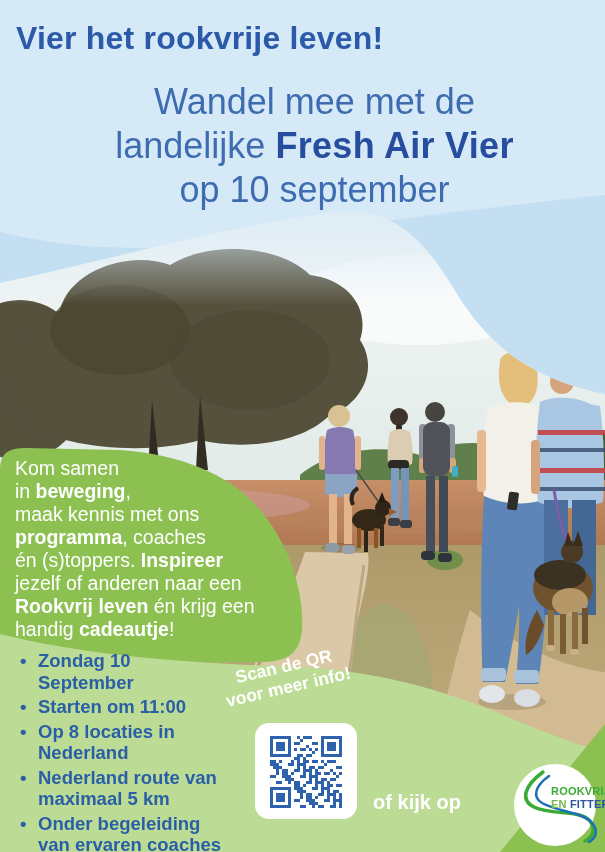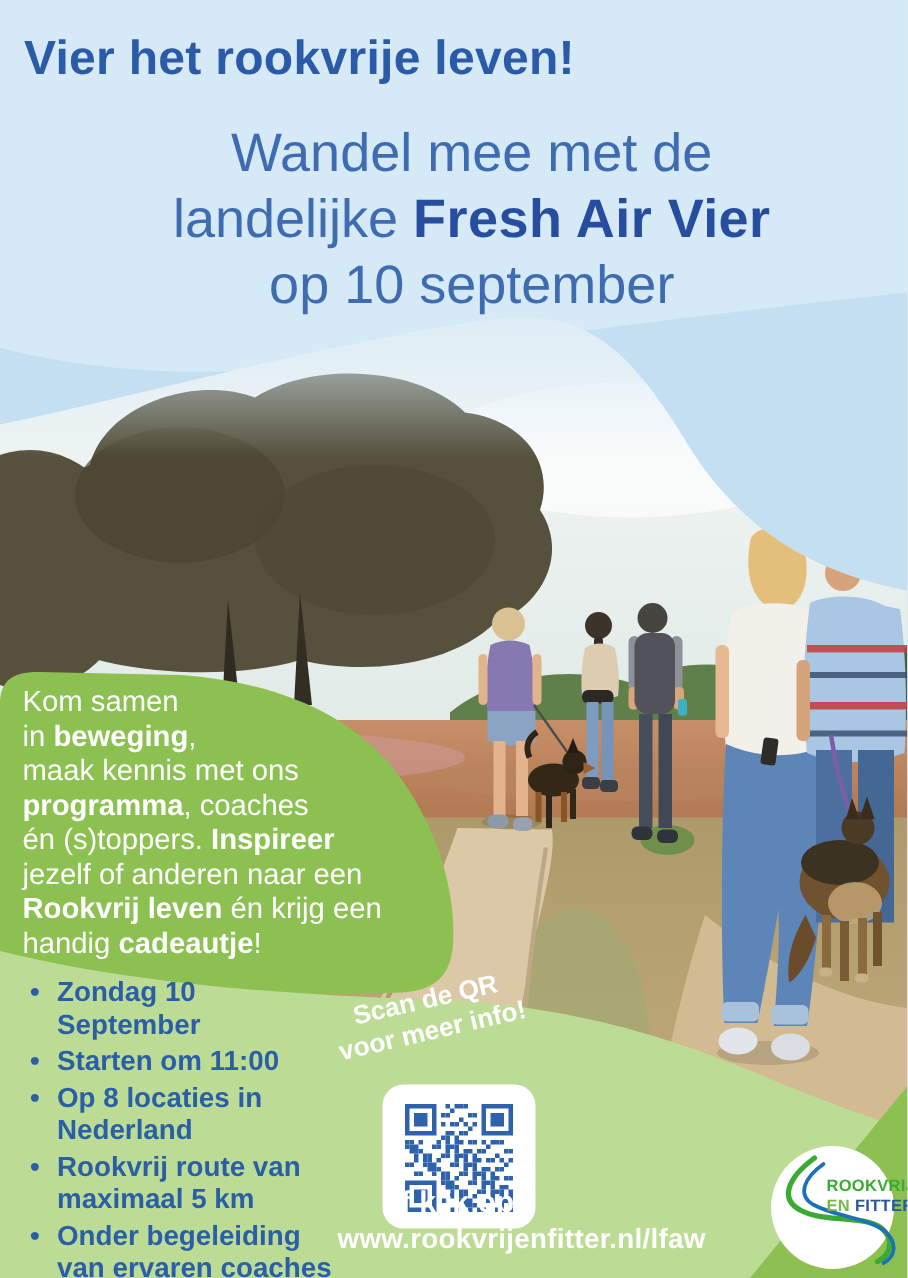--- a/index.html
+++ b/index.html
@@ -13,21 +13,21 @@
   .title{left:42px;top:80px;width:545px;text-align:center;color:#3f6cb1;font-size:36px;line-height:44px;font-weight:400;}
   .title .seg-b{font-weight:800;color:#274e9e;letter-spacing:.3px;}
   .intro{left:15px;top:457px;width:300px;color:#ffffff;font-size:19.5px;line-height:23px;font-weight:400;}
   .intro .seg-b{font-weight:800;}
   .bullets{left:12px;top:650px;width:240px;margin:0;padding:0;list-style:none;
     color:#2a5fa7;font-size:18.5px;font-weight:700;line-height:21.5px;}
   .bullets li{position:relative;padding-left:26px;margin-bottom:3px;}
   .bullets li::before{content:"\2022";position:absolute;left:8px;top:0;}
   .qr-cta{left:198px;top:656px;width:176px;transform:rotate(-13deg);color:#fff;
     font-weight:700;font-size:17.5px;line-height:21px;text-align:center;}
-  .more-info{left:225px;top:791px;width:300px;color:#fff;font-weight:700;}
+  .more-info{left:237px;top:791px;width:300px;text-align:center;color:#fff;font-weight:700;}
   .more-info .mi-prefix{font-size:20px;transform:translateX(30px);}
   .more-info .mi-url{font-size:18.5px;letter-spacing:.2px;margin-top:1px;}
   .more-info div{display:block;}
   .logo-text{left:535px;top:785px;width:62px;font-size:11px;font-weight:800;line-height:13px;letter-spacing:.2px;padding-left:16px;}
   .logo-text .lg-green{color:#3aaa35;}
   .logo-text .lg-en{color:#7ab64c;font-weight:700;}
   .logo-text .lg-blue{color:#2a56a0;}
 </style>
 </head>
 <body>
@@ -425,37 +425,36 @@
         <div>September</div>
       </li>
       <li>
         <div>Starten om 11:00</div>
       </li>
       <li>
         <div>Op 8 locaties in</div>
         <div>Nederland</div>
       </li>
       <li>
-        <div>Rookvrij route van</div>
+        <div>Nederland route van</div>
         <div>maximaal 5 km</div>
       </li>
       <li>
         <div>Onder begeleiding</div>
         <div>van ervaren coaches</div>
       </li>
     </ul>
 
 <div class="txt qr-cta">
   <div>Scan de QR</div>
   <div>voor meer info!</div>
 </div>
 
 <div class="txt more-info">
   <div class="mi-prefix">of kijk op</div>
-  <div class="mi-url">www.rookvrijenfitter.nl/lfaw</div>
 </div>
 
 <div class="txt logo-text">
   <div class="lg-green">ROOKVRIJ</div>
   <div>
     <span class="lg-en">EN </span><span class="lg-blue">FITTER</span>
   </div>
 </div>
 
 </div>

